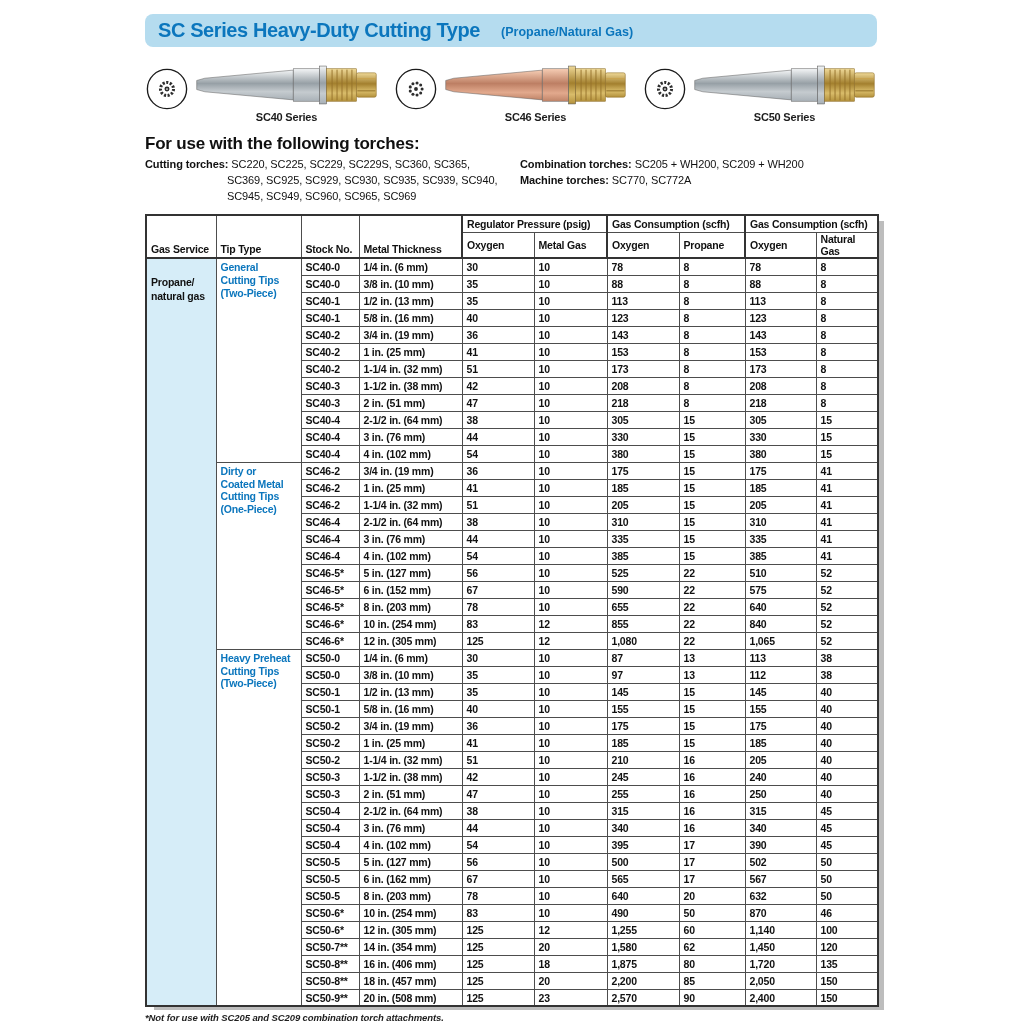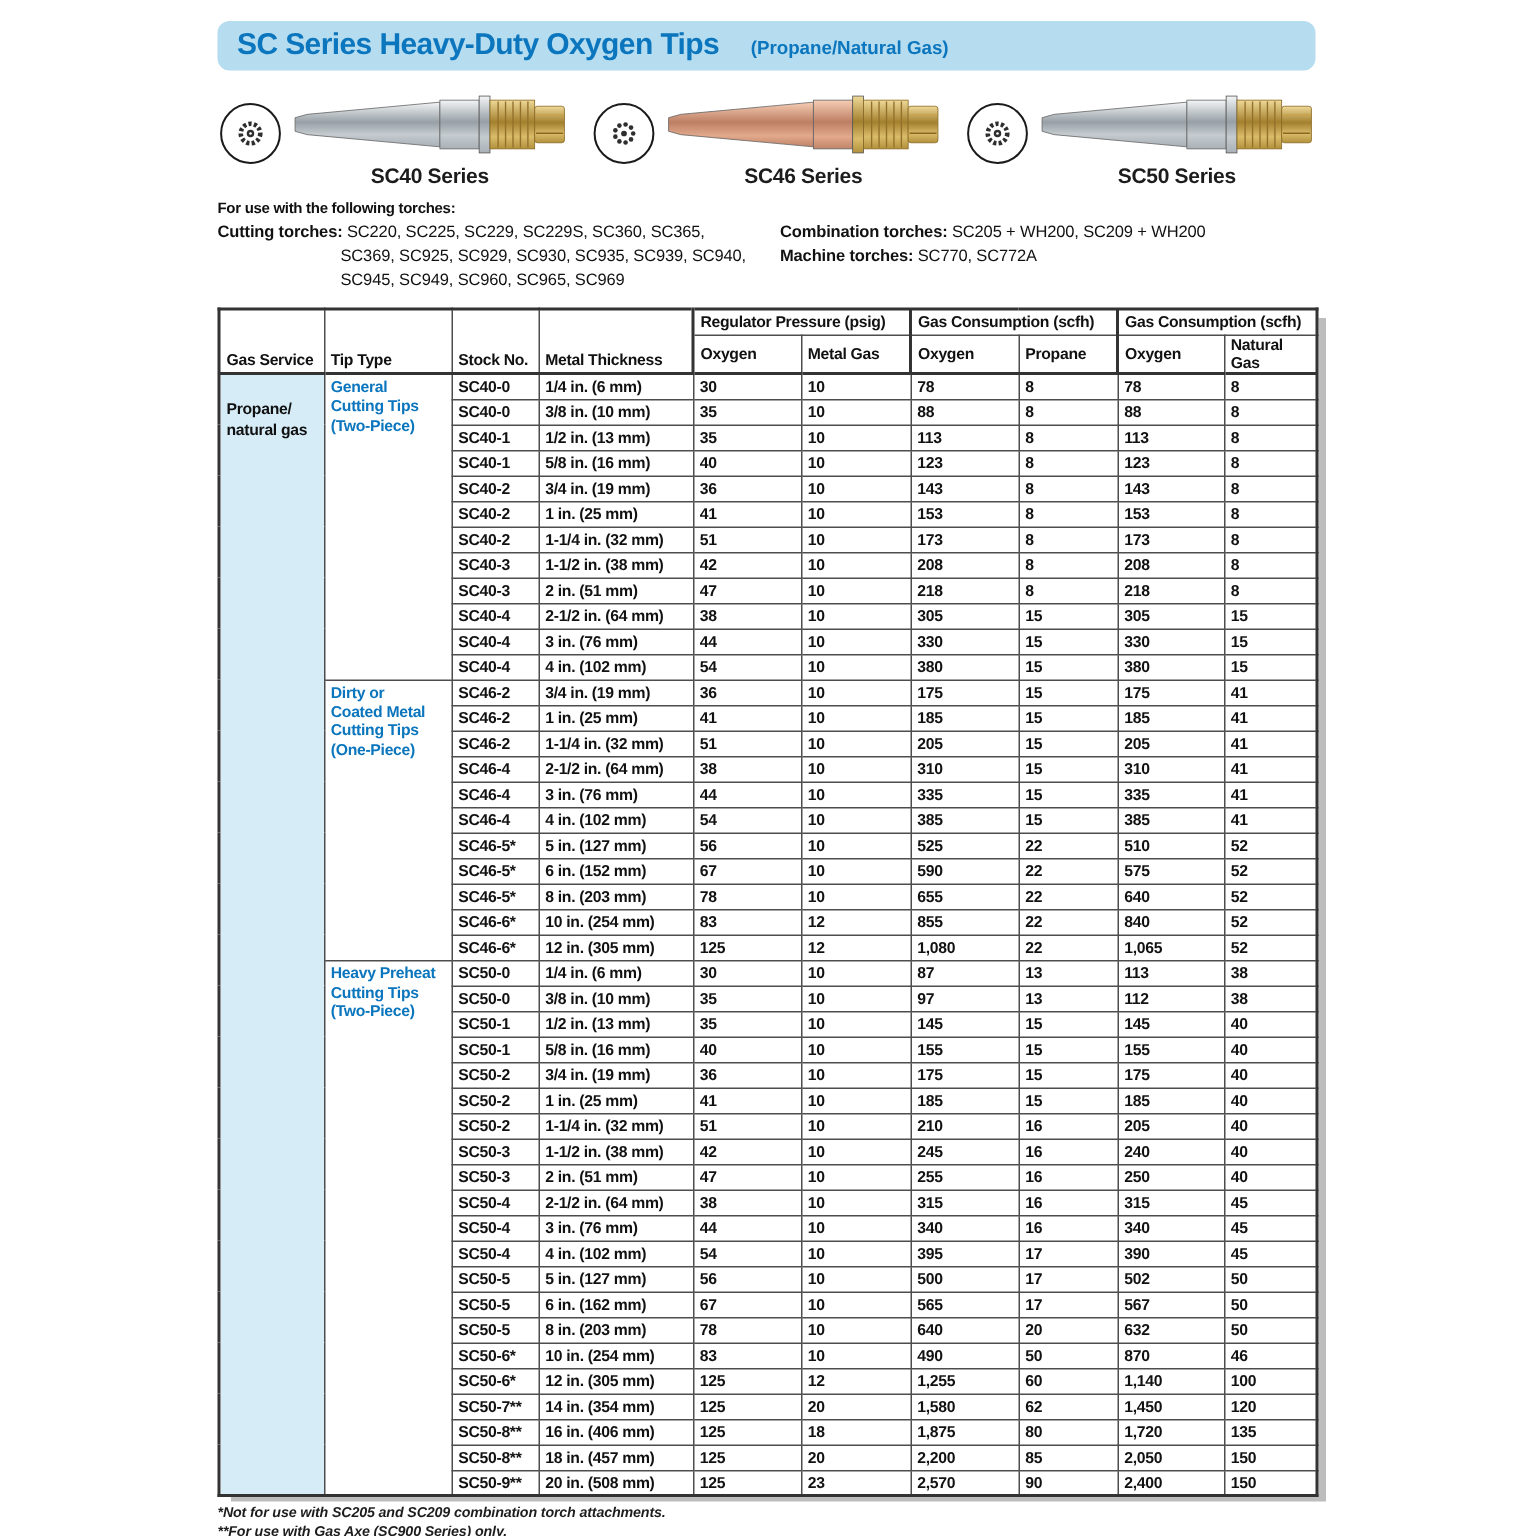--- a/index.html
+++ b/index.html
@@ -11,25 +11,25 @@
   
   .banner{margin-top:14px;height:33px;background:#b5dcef;border-radius:8px;
           display:flex;align-items:center;padding:0 0 0 13px;box-sizing:border-box;}
   .title{font-size:20px;font-weight:bold;color:#0b76bd;letter-spacing:-0.4px;white-space:nowrap;}
   .subtitle{font-size:12.5px;font-weight:bold;color:#0b76bd;margin-left:21px;margin-top:3px;white-space:nowrap;}
 
   
   .products{display:flex;justify-content:space-between;align-items:center;margin-top:9px;height:70px;}
   .product{display:flex;align-items:center;gap:5px;}
   .tipcol{display:flex;flex-direction:column;align-items:center;}
-  .product-label{font-size:14px;font-weight:bold;color:#1c1c1c;margin-top:0;letter-spacing:-0.2px;}
+  .product-label{font-size:11px;font-weight:bold;color:#1c1c1c;margin-top:0;letter-spacing:-0.2px;}
 
   
   .torches{margin-top:8px;}
-  .torches-heading{font-size:10px;font-weight:bold;color:#101010;margin-bottom:3px;letter-spacing:-0.2px;}
+  .torches-heading{font-size:17px;font-weight:bold;color:#101010;margin-bottom:3px;letter-spacing:-0.2px;}
   .torches-cols{display:flex;font-size:11px;line-height:1.45;letter-spacing:-0.1px;}
   .cutting{width:358px;padding-left:82px;text-indent:-82px;box-sizing:border-box;}
   .torch-label{font-weight:bold;}
   .right-col{margin-left:17px;}
 
   
   .cat-table{border-collapse:collapse;table-layout:fixed;width:732px;margin-top:9px;
              border:2px solid #333;background:#fff;box-shadow:7px 5px 0 -2px #bdbdbd;}
   .cat-table th,.cat-table td{border:1px solid #4d4d4d;font-size:10.5px;letter-spacing:-0.2px;
              padding:0 4px;text-align:left;box-sizing:border-box;}
@@ -46,21 +46,21 @@
   .footnotes{margin-top:5px;font-size:9.5px;font-style:italic;font-weight:bold;color:#1d1d1d;
              line-height:1.3;letter-spacing:-0.1px;}
 </style>
 </head>
 <body>
 
 <div class="page">
   <div class="content">
 
     <div class="banner">
-      <span class="title">SC Series Heavy-Duty Oxygen Tips</span>
+      <span class="title">SC Series Heavy-Duty Cutting Type</span>
       <span class="subtitle">(Propane/Natural Gas)</span>
     </div>
 
     <svg width="0" height="0" style="position:absolute" aria-hidden="true">
       <defs>
         <linearGradient id="g-silver" x1="0" y1="0" x2="0" y2="1">
           <stop offset="0" stop-color="#f3f5f6"></stop>
             <stop offset="0.45" stop-color="#97a0a6"></stop>
           <stop offset="0.72" stop-color="#c5cbcf"></stop>
             <stop offset="1" stop-color="#a9b1b7"></stop>

